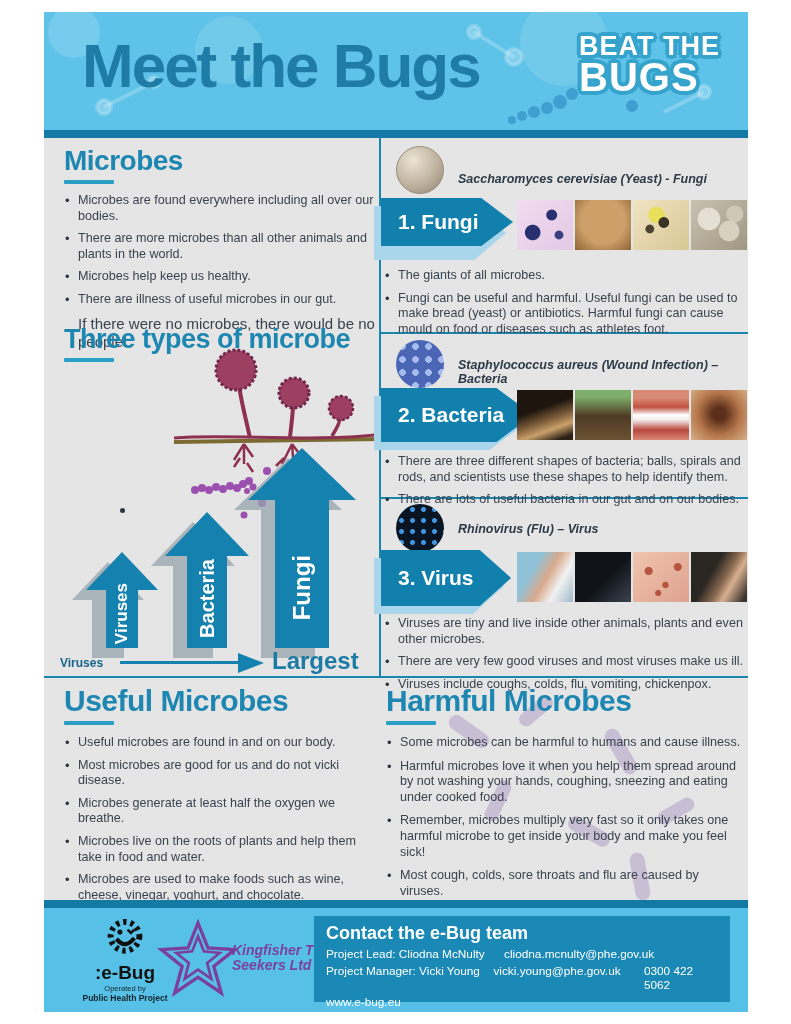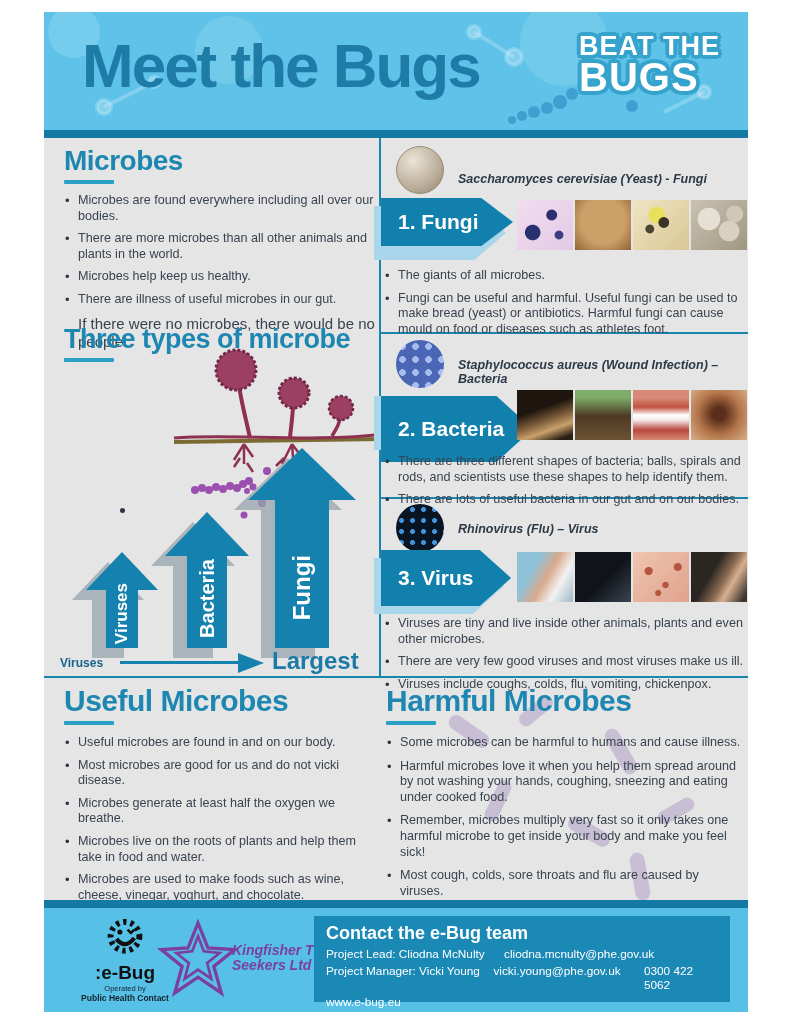--- a/index.html
+++ b/index.html
@@ -302,21 +302,21 @@
     <ul class="blist rbullets" style="left:340px; top:256px; width:360px;">
       <li>The giants of all microbes.</li>
       <li>Fungi can be useful and harmful. Useful fungi can be used to make bread (yeast) or antibiotics. Harmful fungi can cause mould on food or diseases such as athletes foot.</li>
     </ul>
   </div>
 
   <div>
     <div class="circ circ-staph" style="left:352px; top:328px;"></div>
     <div class="caption" style="left:414px; top:346px;">Staphylococcus aureus (Wound Infection) – Bacteria</div>
     <div class="banner-sh" style="left:330px; top:384px; width:152px; height:54px;"></div>
-    <div class="banner" style="left:337px; top:384px; width:152px; height:66px;">2. Bacteria</div>
+    <div class="banner" style="left:337px; top:376px; width:152px; height:54px;">2. Bacteria</div>
     <div class="photos" style="left:473px; top:378px;">
       <div class="ph ph-hands"></div>
       <div class="ph ph-soil"></div>
       <div class="ph ph-smile"></div>
       <div class="ph ph-wound"></div>
     </div>
     <ul class="blist rbullets" style="left:340px; top:442px; width:362px;">
       <li>There are three different shapes of bacteria; balls, spirals and rods, and scientists use these shapes to help identify them.</li>
       <li>There are lots of useful bacteria in our gut and on our bodies.</li>
     </ul>
@@ -378,21 +378,21 @@
 
     <div class="ebug-logo">
       <svg width="52" height="44" viewBox="0 0 60 52">
         <circle cx="30" cy="24" r="17" fill="none" stroke="#101010" stroke-width="7" stroke-dasharray="4 4.6"></circle>
         <circle cx="24" cy="19" r="3" fill="#101010"></circle>
         <path d="M33,16 l4,4 l4,-4" stroke="#101010" stroke-width="3" fill="none"></path>
         <path d="M20,27 Q30,40 41,26" stroke="#101010" stroke-width="5" fill="none"></path>
       </svg>
       <div class="ebug-name">:e-Bug</div>
       <div class="ebug-sub1">Operated by</div>
-      <div class="ebug-sub2">Public Health Contact</div>
+      <div class="ebug-sub2">Public Health Project</div>
     </div>
 
     <div class="kingfisher">
       <svg width="84" height="80" viewBox="0 0 100 96">
         <path d="M50,6 L62,36 L94,38 L69,58 L78,90 L50,71 L22,90 L31,58 L6,38 L38,36 Z" fill="none" stroke="#7b3f9f" stroke-width="4"></path>
         <path d="M50,22 L57,40 L76,42 L61,54 L66,73 L50,62 L34,73 L39,54 L24,42 L43,40 Z" fill="none" stroke="#7b3f9f" stroke-width="3.2"></path>
       </svg>
       <div class="kf-text">
         <div>Kingfisher Treasure</div>
         <div>Seekers Ltd</div>

